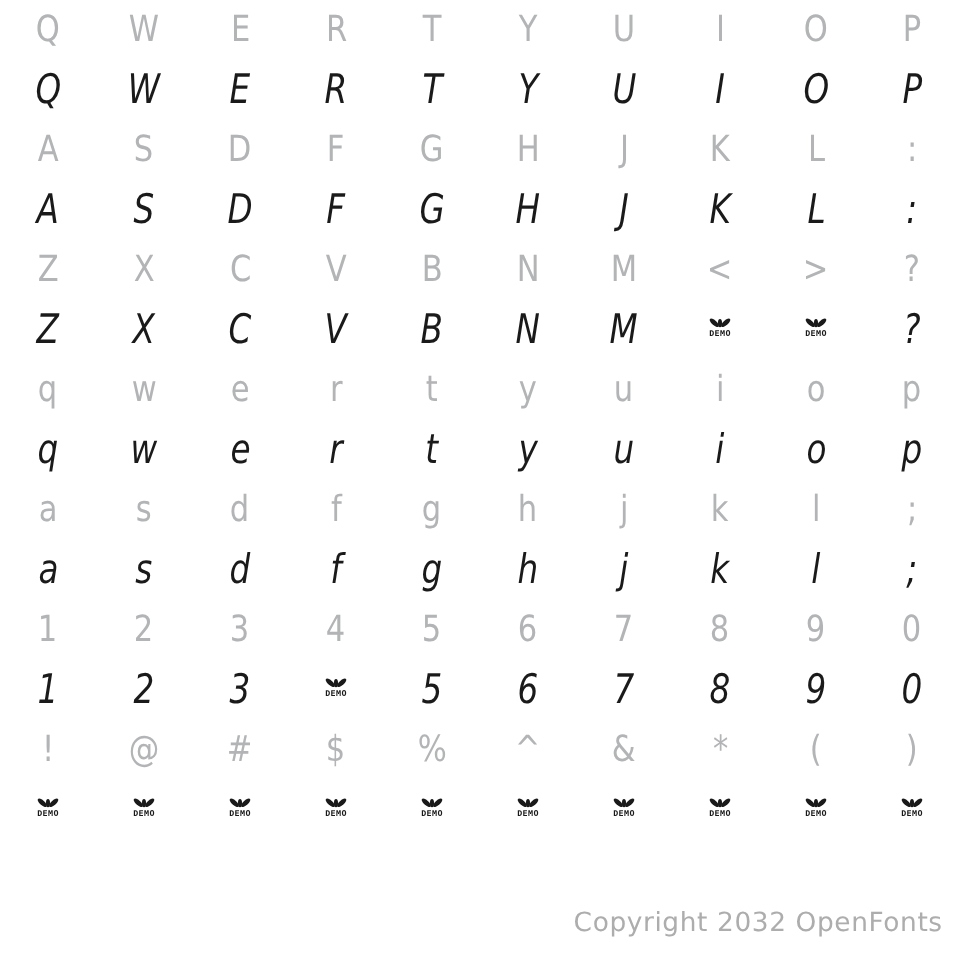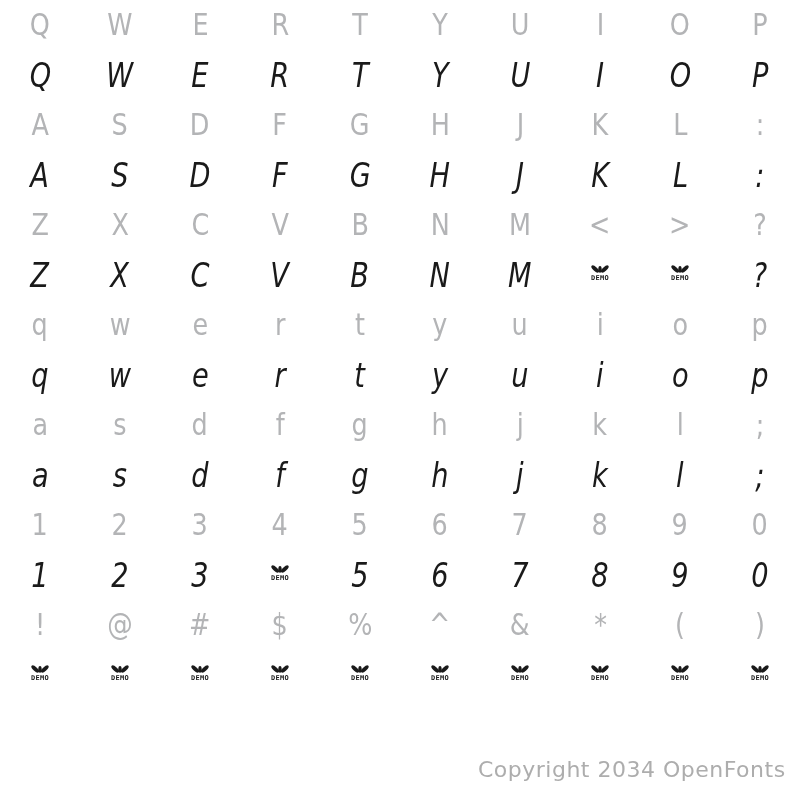--- a/index.html
+++ b/index.html
@@ -603,14 +603,14 @@
             <svg width="20" height="12" viewBox="0 0 20 12">
               <ellipse cx="5.2" cy="6" rx="4.8" ry="2" transform="rotate(42 5.2 6)"></ellipse>
               <ellipse cx="14.8" cy="6" rx="4.8" ry="2" transform="rotate(-42 14.8 6)"></ellipse>
               <ellipse cx="10" cy="6.3" rx="1.7" ry="3.4"></ellipse>
             </svg>
             <span class="demo-label">DEMO</span>
           </span>
         </div>
       </div>
     </div>
-  <div class="footer">Copyright 2034 OpenFonts</div>
+  <div class="footer">Copyright 2032 OpenFonts</div>
 </div>
 
 </body></html>

